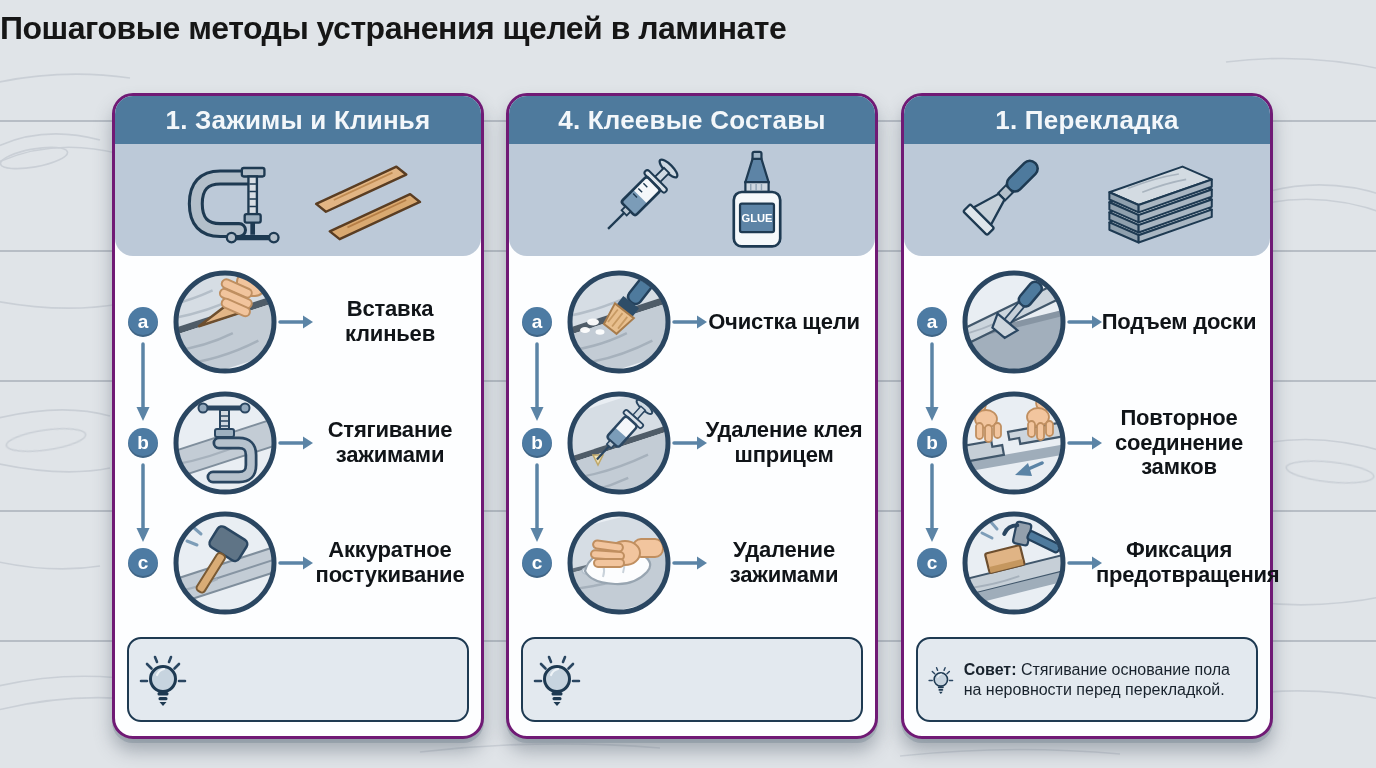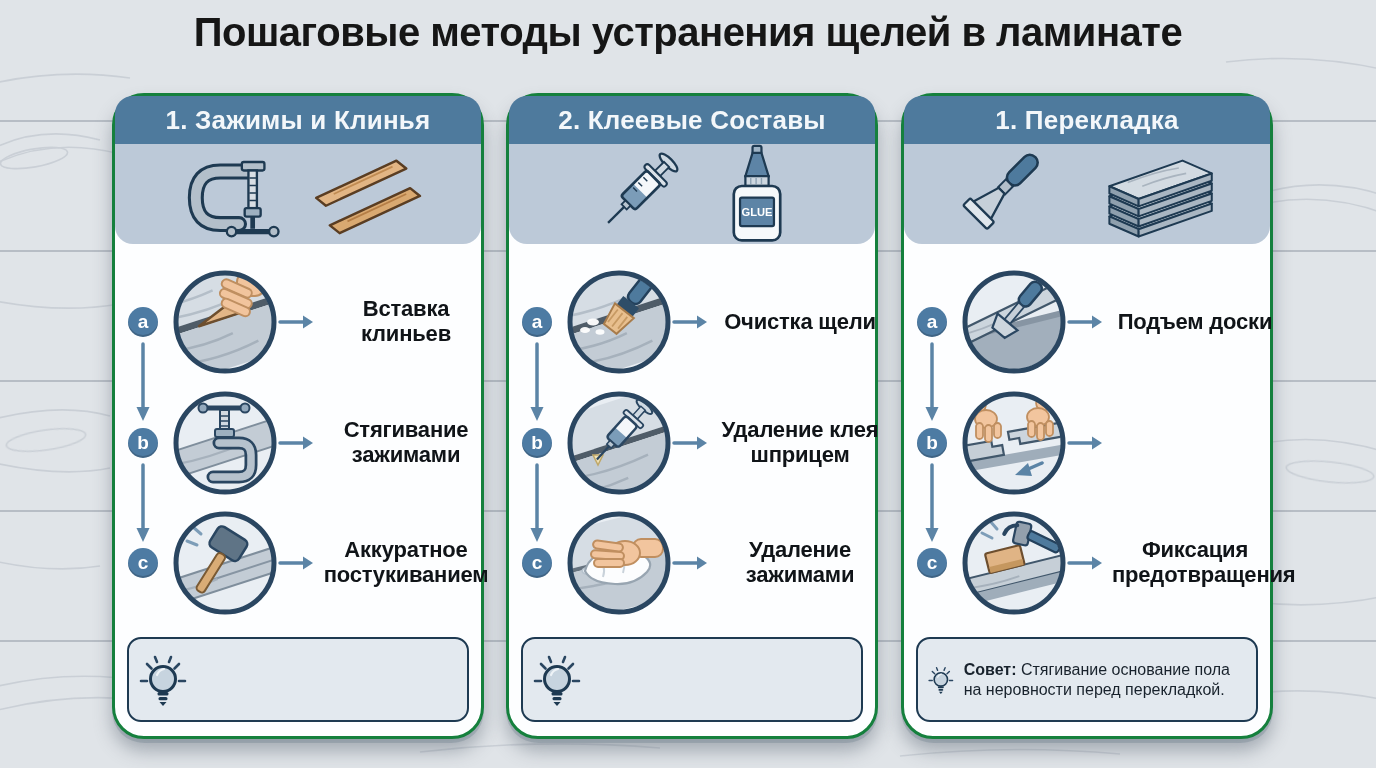--- a/index.html
+++ b/index.html
@@ -1,42 +1,42 @@
 <!DOCTYPE html>
 <html><head>
 <meta charset="utf-8">
 <style>
   html,body{margin:0;padding:0;}
   .stage{position:relative;width:1376px;height:768px;background:#e0e4e8;overflow:hidden;
          font-family:"Liberation Sans","DejaVu Sans",sans-serif;}
   .bg-svg{position:absolute;left:0;top:0;}
-  .title{position:absolute;top:10px;left:0;width:100%;margin:0;text-align:center;
-         font-size:40px;font-weight:bold;color:#161616;letter-spacing:-0.5px;}
+  .title{position:absolute;top:10px;left:0;width:100%;margin:0;text-align:left;
+         font-size:32px;font-weight:bold;color:#161616;letter-spacing:-0.5px;}
   .card{position:absolute;top:93px;width:366px;height:640px;background:#fdfeff;
-        border:3px solid #15803d;border-radius:32px;
+        border:3px solid #701a75;border-radius:21px;
         box-shadow:0 4px 0 rgba(30,58,82,.15),0 12px 18px rgba(88,99,114,.45);}
   .card-1{left:112px}.card-2{left:506px}.card-3{left:901px}
   .clip{position:absolute;inset:0;border-radius:18px;overflow:hidden;pointer-events:none;}
   .card-head{position:absolute;top:0;left:0;right:0;height:48px;background:#4e7a9d;
              color:#f3f7fa;display:flex;align-items:center;justify-content:center;
              font-size:26px;font-weight:bold;letter-spacing:.2px;}
-  .illo{position:absolute;top:48px;left:0;right:0;height:100px;background:#bcc9d8;
+  .illo{position:absolute;top:48px;left:0;right:0;height:112px;background:#bcc9d8;
         border-radius:0 0 18px 18px;display:flex;align-items:center;justify-content:center;gap:26px;}
   .illo svg{flex:0 0 auto;}
   .badge{position:absolute;left:13px;width:30px;height:30px;border-radius:50%;background:#4d7ba3;
          color:#fff;font-weight:bold;font-size:19px;display:flex;align-items:center;justify-content:center;
          box-shadow:inset 0 -2px 0 rgba(0,0,0,.18);}
   .b1{top:211px}.b2{top:332px}.b3{top:452px}
   .vconn{position:absolute;left:17px;}
   .v1{top:246px}.v2{top:367px}
   .circ{position:absolute;left:58px;width:104px;height:104px;}
   .c1{top:174px}.c2{top:295px}.c3{top:415px}
   .harrow{position:absolute;left:163px;}
   .h1{top:217px}.h2{top:338px}.h3{top:458px}
-  .slabel{position:absolute;left:208px;width:166px;text-align:center;font-size:22px;line-height:1.12;
+  .slabel{position:absolute;left:192px;width:166px;text-align:center;font-size:22px;line-height:1.12;
           font-weight:bold;color:#101418;letter-spacing:-0.2px;transform:translateY(-50%);}
   .l1{top:226px}.l2{top:347px}.l3{top:467px}
   .tip{position:absolute;left:12px;right:12px;top:541px;height:85px;box-sizing:border-box;
        background:#e3e9ef;border:2.5px solid #1e3a52;border-radius:14px;
        display:flex;align-items:center;gap:10px;padding:0 8px 0 10px;}
   .tip-text{margin:0;font-size:16px;line-height:1.22;color:#18222c;}
 </style>
 </head>
 <body>
 
@@ -189,40 +189,40 @@
       <line x1="2" y1="9" x2="25" y2="9" stroke="#5b84a6" stroke-width="3.5" stroke-linecap="round"></line>
       <polygon points="25,2.5 35,9 25,15.5" fill="#5b84a6"></polygon>
     </svg>
     <svg class="harrow h3" width="36" height="18" viewBox="0 0 36 18">
       <line x1="2" y1="9" x2="25" y2="9" stroke="#5b84a6" stroke-width="3.5" stroke-linecap="round"></line>
       <polygon points="25,2.5 35,9 25,15.5" fill="#5b84a6"></polygon>
     </svg>
 
     <div class="slabel l1">Вставка клиньев</div>
     <div class="slabel l2">Стягивание зажимами</div>
-    <div class="slabel l3">Аккуратное постукиванием</div>
+    <div class="slabel l3">Аккуратное постукивание</div>
 
     <div class="tip">
       <svg width="48" height="54" viewBox="0 0 48 54">
         <g stroke="#2a4661" stroke-width="2.6" stroke-linecap="round">
           <path d="M2,28 h6 M40,28 h6 M8,11 l4.5,4.5 M35.5,15.5 L40,11 M16,4 l2,5 M32,4 l-2,5"></path>
         </g>
         <circle cx="24" cy="26" r="12.5" fill="#c7d4df" stroke="#1e3a52" stroke-width="3"></circle>
         <path d="M18,22 q2,-5 7,-6" stroke="#eef3f7" stroke-width="2.2" fill="none" stroke-linecap="round"></path>
         <rect x="18.5" y="39" width="11" height="3.6" rx="1.5" fill="#1e3a52"></rect>
         <rect x="19.5" y="44" width="9" height="3.2" rx="1.5" fill="#1e3a52"></rect>
         <polygon points="20.5,49 27.5,49 24,53" fill="#1e3a52"></polygon>
       </svg>
     </div>
   </section>
 
   <section class="card card-2">
     <div class="clip">
       <header class="card-head">
-        <span>2. Клеевые Составы</span>
+        <span>4. Клеевые Составы</span>
       </header>
       <div class="illo">
         <svg width="104" height="100" viewBox="0 0 110 110">
           <g transform="rotate(45 55 55)">
             <ellipse cx="55" cy="6" rx="13" ry="4.5" fill="#cfd9e2" stroke="#1e3a52" stroke-width="2.5"></ellipse>
             <rect x="51" y="9" width="8" height="14" fill="#cfd9e2" stroke="#1e3a52" stroke-width="2"></rect>
             <rect x="39" y="23" width="32" height="6" rx="3" fill="#dbe2e9" stroke="#1e3a52" stroke-width="2.2"></rect>
             <rect x="44" y="29" width="22" height="40" rx="3" fill="#f4f7fa"></rect>
             <rect x="44" y="50" width="22" height="19" fill="#7b9cb8"></rect>
             <rect x="44" y="29" width="22" height="40" rx="3" fill="none" stroke="#1e3a52" stroke-width="3"></rect>
@@ -485,20 +485,21 @@
     <svg class="harrow h2" width="36" height="18" viewBox="0 0 36 18">
       <line x1="2" y1="9" x2="25" y2="9" stroke="#5b84a6" stroke-width="3.5" stroke-linecap="round"></line>
       <polygon points="25,2.5 35,9 25,15.5" fill="#5b84a6"></polygon>
     </svg>
     <svg class="harrow h3" width="36" height="18" viewBox="0 0 36 18">
       <line x1="2" y1="9" x2="25" y2="9" stroke="#5b84a6" stroke-width="3.5" stroke-linecap="round"></line>
       <polygon points="25,2.5 35,9 25,15.5" fill="#5b84a6"></polygon>
     </svg>
 
     <div class="slabel l1">Подъем доски</div>
+    <div class="slabel l2">Повторное соединение замков</div>
     <div class="slabel l3">Фиксация предотвращения</div>
 
     <div class="tip">
       <svg width="48" height="54" viewBox="0 0 48 54">
         <g stroke="#2a4661" stroke-width="2.6" stroke-linecap="round">
           <path d="M2,28 h6 M40,28 h6 M8,11 l4.5,4.5 M35.5,15.5 L40,11 M16,4 l2,5 M32,4 l-2,5"></path>
         </g>
         <circle cx="24" cy="26" r="12.5" fill="#c7d4df" stroke="#1e3a52" stroke-width="3"></circle>
         <path d="M18,22 q2,-5 7,-6" stroke="#eef3f7" stroke-width="2.2" fill="none" stroke-linecap="round"></path>
         <rect x="18.5" y="39" width="11" height="3.6" rx="1.5" fill="#1e3a52"></rect>

